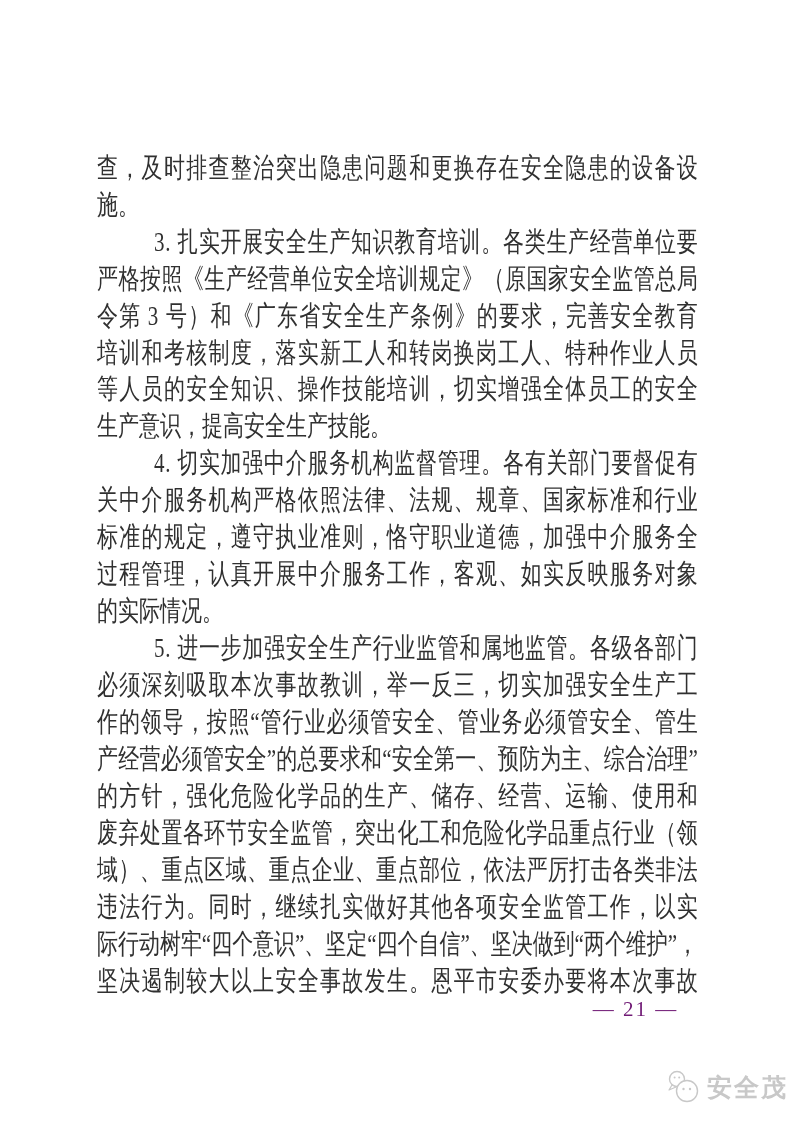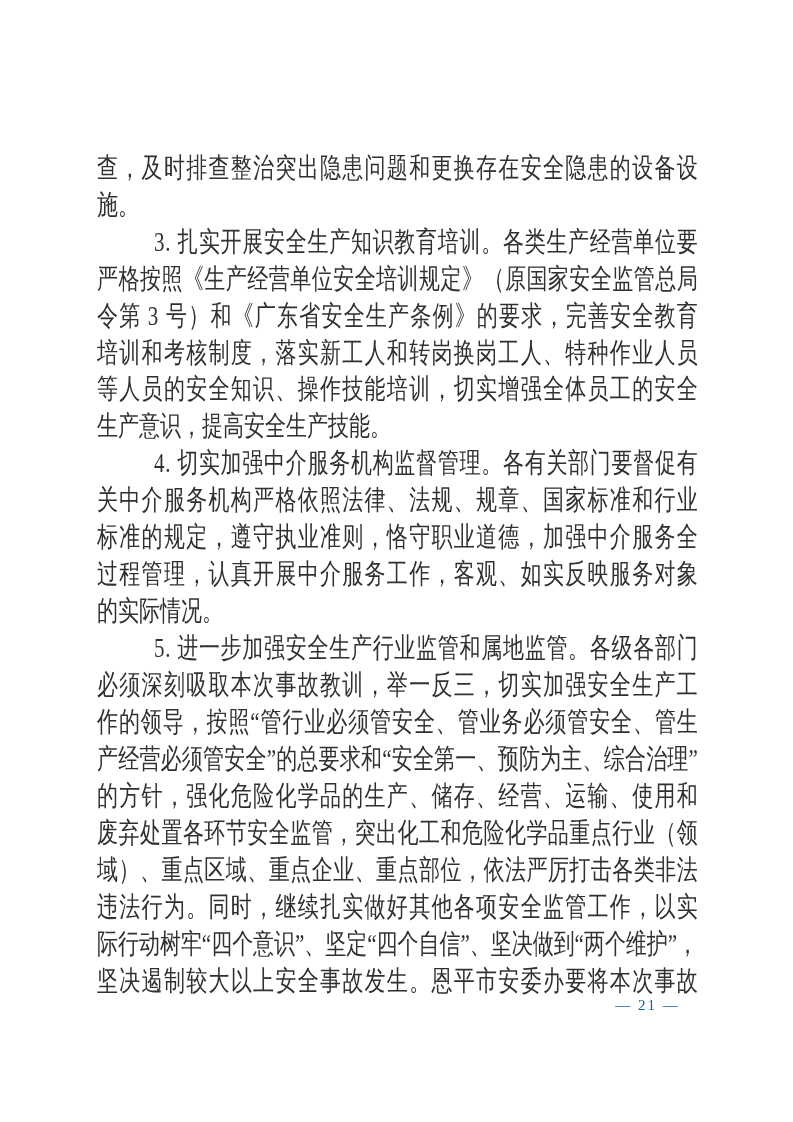--- a/index.html
+++ b/index.html
@@ -39,26 +39,26 @@
   .line.stretch { justify-content: space-between; }
   .line.indent  { padding-left: 57px; }
   .ch {
     white-space: pre;
     flex: 0 1 auto;
     min-width: 0;
   }
   .page-number {
     position: absolute;
     top: 997px;
-    left: 600px;
+    left: 588px;
     width: 95px;
     text-align: center;
-    font-size: 15px;
+    font-size: 21px;
     letter-spacing: 2px;
-    color: #0369a1;
+    color: #701a75;
     white-space: nowrap;
   }
   .watermark {
     position: absolute;
     top: 1068px;
     left: 666px;
     display: flex;
     align-items: center;
     gap: 5px;
   }
@@ -696,14 +696,28 @@
         <span class="ch">将</span>
         <span class="ch">本</span>
         <span class="ch">次</span>
         <span class="ch">事</span>
         <span class="ch">故</span>
       </div>
     </div>
 
   <div class="page-number">— 21 —</div>
 
+  <div class="watermark">
+    <span class="wm-icon">
+      <svg width="36" height="38" viewBox="0 0 36 38">
+        <circle cx="11" cy="11" r="7.5" fill="#ffffff" stroke="#c8c8c8" stroke-width="1.4"></circle>
+        <circle cx="8.6" cy="9.6" r="1" fill="#c8c8c8"></circle>
+        <circle cx="13.2" cy="9.6" r="1" fill="#c8c8c8"></circle>
+        <path d="M6 17 L3 22 L10 19 Z" fill="#ffffff" stroke="#c8c8c8" stroke-width="1.2" stroke-linejoin="round"></path>
+        <circle cx="21" cy="23" r="10.5" fill="#ffffff" stroke="#c8c8c8" stroke-width="1.4"></circle>
+        <circle cx="17.5" cy="21" r="1.2" fill="#c8c8c8"></circle>
+        <circle cx="24" cy="21" r="1.2" fill="#c8c8c8"></circle>
+      </svg>
+    </span>
+    <span class="wm-text">安全茂</span>
+  </div>
 
 </div>
 
 </body></html>

